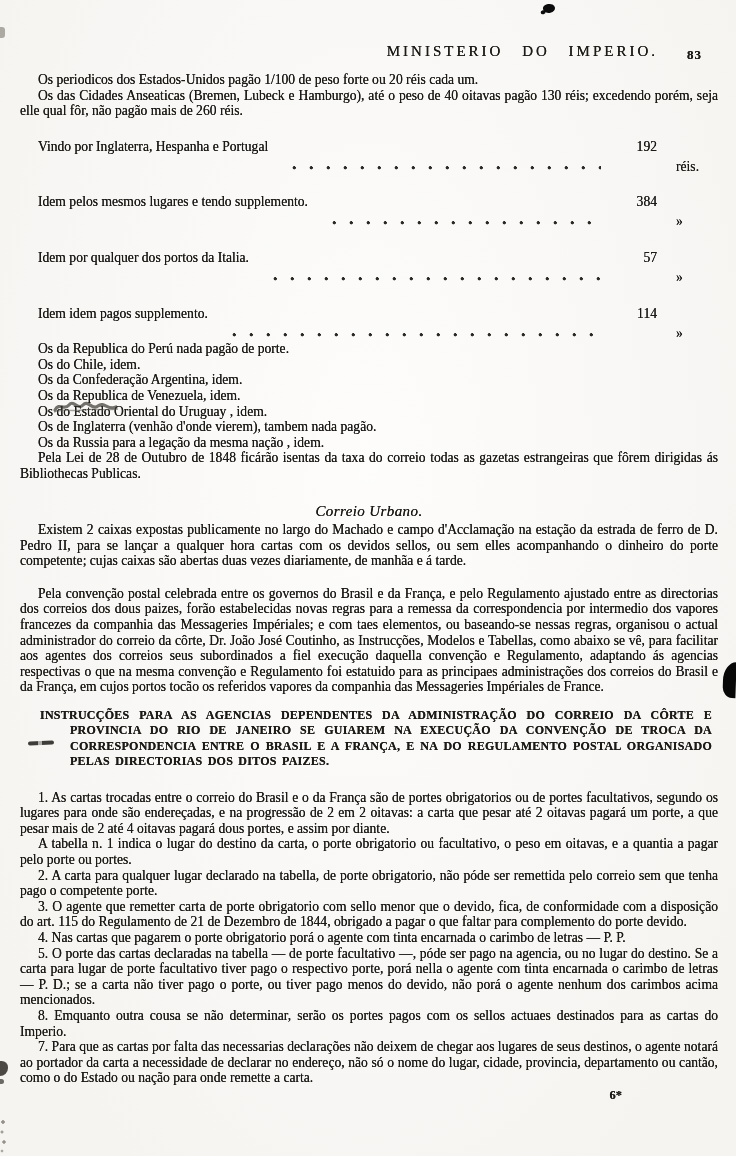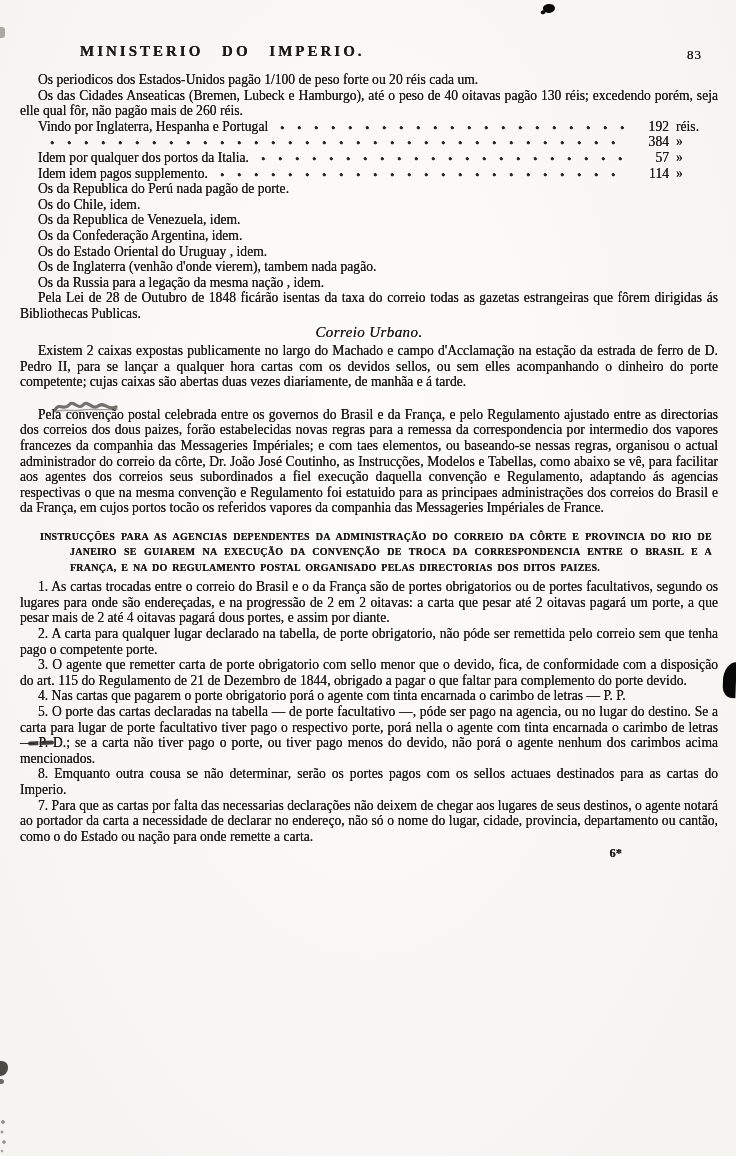--- a/index.html
+++ b/index.html
@@ -13,43 +13,43 @@
     color:#1d1b18;
     font-family:"Liberation Serif","DejaVu Serif",serif;
     font-size:13.6px;
     line-height:15.6px;
     padding:44px 18px 0 20px;
     overflow:hidden;
     text-shadow:0 0 0.4px currentColor;
   }
   .header{position:relative;height:22px;margin-bottom:6px;}
   .running-title{
-    display:block;text-align:left;margin-left:60px;margin-right:60px;
-    font-weight:bold;font-size:15px;letter-spacing:3px;word-spacing:12px;
+    display:block;text-align:right;margin-left:60px;margin-right:60px;
+    font-weight:normal;font-size:15px;letter-spacing:3px;word-spacing:12px;
   }
-  .page-number{position:absolute;right:16px;top:3px;font-weight:normal;font-size:13px;letter-spacing:1px;}
+  .page-number{position:absolute;right:16px;top:3px;font-weight:bold;font-size:13px;letter-spacing:1px;}
   .p{margin:0;text-indent:18px;text-align:justify;} .mt3{margin-top:17px;}
   .line{padding-left:18px;white-space:nowrap;overflow:hidden;}
-  .tariff-row{display:flex;align-items:center;padding-left:18px;}
+  .tariff-row{display:flex;align-items:center;padding-left:18px;gap:12px;}
   .tariff-label{white-space:nowrap;}
   .leader{
     flex:1 1 auto;height:12px;align-self:flex-end;
     margin:0 8px 2px 12px;
     background-image:radial-gradient(circle at 2.2px 60%, #2b2926 1.35px, rgba(0,0,0,0) 1.9px);
     background-size:17px 8px;background-repeat:repeat-x;background-position:0 60%;
   }
   .tariff-value{width:36px;text-align:right;white-space:nowrap;}
-  .tariff-unit{width:42px;padding-left:7px;white-space:nowrap;}
+  .tariff-unit{width:42px;padding-left:7px;white-space:nowrap;margin-top:40px;}
   .section-heading{
-    margin:3px 0 3px;text-align:center;font-style:italic;font-size:15px;
+    margin:22px 0 3px;text-align:center;font-style:italic;font-size:15px;
     font-weight:normal;letter-spacing:0.4px;
   }
   .instructions-heading{
-    margin:13px 6px 4px 50px;text-indent:-30px;
-    font-size:10px;font-weight:bold;line-height:15.4px;
+    margin:13px 6px 20px 50px;text-indent:-30px;
+    font-size:12px;font-weight:bold;line-height:15.4px;
     letter-spacing:0.25px;word-spacing:2px;text-align:justify;
   }
   .signature{margin:2px 96px 0 0;text-align:right;font-weight:bold;font-size:12.5px;}
   
   .artifact{position:absolute;pointer-events:none;}
   .speck-top{left:543px;top:4px;width:12px;height:9px;background:#0c0c0c;border-radius:45% 55% 50% 60%;transform:rotate(-12deg);}
   .speck-top::after{content:"";position:absolute;left:-3px;top:5px;width:5px;height:4px;background:#0c0c0c;border-radius:50%;}
   .edge-mark-topleft{left:0;top:27px;width:5px;height:11px;background:#9a968f;border-radius:0 3px 3px 0;opacity:.8;}
   .blot-right{right:0;top:662px;width:13px;height:36px;background:#080808;border-radius:14px 0 0 10px / 20px 0 0 12px;transform:rotate(2deg);}
   .smudge-correio{left:52px;top:399px;opacity:.85;}
@@ -89,20 +89,21 @@
   <p class="p">Os das Cidades Anseaticas (Bremen, Lubeck e Hamburgo), até o peso de 40 oitavas pagão 130 réis; excedendo porém, seja elle qual fôr, não pagão mais de 260 réis.</p>
 
   <div>
     <div class="tariff-row">
       <span class="tariff-label">Vindo por Inglaterra, Hespanha e Portugal</span>
       <span class="leader"></span>
       <span class="tariff-value">192</span>
       <span class="tariff-unit">réis.</span>
     </div>
     <div class="tariff-row">
+      <span class="tariff-label">Idem pelos mesmos lugares e tendo supplemento.</span>
       <span class="leader"></span>
       <span class="tariff-value">384</span>
       <span class="tariff-unit">»</span>
     </div>
     <div class="tariff-row">
       <span class="tariff-label">Idem por qualquer dos portos da Italia.</span>
       <span class="leader"></span>
       <span class="tariff-value">57</span>
       <span class="tariff-unit">»</span>
     </div>
@@ -110,35 +111,36 @@
       <span class="tariff-label">Idem idem pagos supplemento.</span>
       <span class="leader"></span>
       <span class="tariff-value">114</span>
       <span class="tariff-unit">»</span>
     </div>
   </div>
 
   <div>
     <div class="line">Os da Republica do Perú nada pagão de  porte.</div>
     <div class="line">Os do Chile, idem.</div>
+    <div class="line">Os da Confederação Argentina, idem.</div>
     <div class="line">Os da Republica de Venezuela, idem.</div>
-    <div class="line">Os da Confederação Argentina, idem.</div>
     <div class="line">Os do Estado Oriental do Uruguay , idem.</div>
     <div class="line">Os de Inglaterra (venhão d'onde vierem), tambem nada pagão.</div>
     <div class="line">Os da Russia para a legação da mesma nação , idem.</div>
   </div>
 
   <p class="p">Pela Lei de 28 de Outubro de 1848 ficárão isentas da taxa do correio todas as gazetas estrangeiras que fôrem dirigidas ás Bibliothecas Publicas.</p>
 
   <h3 class="section-heading">Correio Urbano.</h3>
   <p class="p">Existem 2 caixas expostas publicamente no largo do Machado e campo d'Acclamação na estação da estrada de ferro de D. Pedro II, para se lançar a qualquer hora cartas com os devidos sellos, ou sem elles acompanhando o dinheiro do porte competente; cujas caixas são abertas duas vezes diariamente, de manhãa e á tarde.</p>
   <p class="p mt3">Pela convenção postal celebrada entre os governos do Brasil e da França, e pelo Regulamento ajustado entre as directorias dos correios dos dous paizes, forão estabelecidas novas regras para a remessa da correspondencia por intermedio dos vapores francezes da companhia das Messageries Impériales; e com taes elementos, ou baseando-se nessas regras, organisou o actual administrador do correio da côrte, Dr. João José Coutinho, as Instrucções, Modelos e Tabellas, como abaixo se vê, para facilitar aos agentes dos correios seus subordinados a fiel execução daquella convenção e Regulamento, adaptando ás agencias respectivas o que na mesma convenção e Regulamento foi estatuido para as principaes administrações dos correios do Brasil e da França, em cujos portos tocão os referidos vapores da companhia das Messageries Impériales de France.</p>
 
   <div class="instructions-heading">INSTRUCÇÕES PARA AS AGENCIAS DEPENDENTES DA ADMINISTRAÇÃO DO CORREIO DA CÔRTE E PROVINCIA DO RIO DE JANEIRO SE GUIAREM NA EXECUÇÃO DA CONVENÇÃO DE TROCA DA CORRESPONDENCIA ENTRE O BRASIL E A FRANÇA, E NA DO REGULAMENTO POSTAL ORGANISADO PELAS DIRECTORIAS DOS DITOS PAIZES.</div>
   <p class="p">1. As cartas trocadas entre o correio do Brasil e o da França são de portes obrigatorios ou de portes facultativos, segundo os lugares para onde são endereçadas, e na progressão de 2 em 2 oitavas: a carta que pesar até 2 oitavas pagará um porte, a que pesar mais de 2 até 4 oitavas pagará dous portes, e assim por diante.</p>
+  <p class="p">A tabella n. 1 indica o lugar do destino da carta, o porte obrigatorio ou facultativo, o peso em oitavas, e a quantia a pagar pelo porte ou portes.</p>
   <p class="p">2. A carta para qualquer lugar declarado na tabella, de porte obrigatorio, não póde ser remettida pelo correio sem que tenha pago o competente porte.</p>
   <p class="p">3. O agente que remetter carta de porte obrigatorio com sello menor que o devido, fica, de conformidade com a disposição do art. 115 do Regulamento de 21 de Dezembro de 1844, obrigado a pagar o que faltar para complemento do porte devido.</p>
   <p class="p">4. Nas cartas que pagarem o porte obrigatorio porá o agente com tinta encarnada o carimbo de letras — P. P.</p>
   <p class="p">5. O porte das cartas declaradas na tabella — de porte facultativo —, póde ser pago na agencia, ou no lugar do destino. Se a carta para lugar de porte facultativo tiver pago o respectivo porte, porá nella o agente com tinta encarnada o carimbo de letras — P. D.; se a carta não tiver pago o porte, ou tiver pago menos do devido, não porá o agente nenhum dos carimbos acima mencionados.</p>
   <p class="p">8. Emquanto outra cousa se não determinar, serão os portes pagos com os sellos actuaes destinados para as cartas do Imperio.</p>
   <p class="p">7. Para que as cartas por falta das necessarias declarações não deixem de chegar aos lugares de seus destinos, o agente notará ao portador da carta a necessidade de declarar no endereço, não só o nome do lugar, cidade, provincia, departamento ou cantão, como o do Estado ou nação para onde remette a carta.</p>
 
   <div class="signature">6*</div>
 
 </div>

